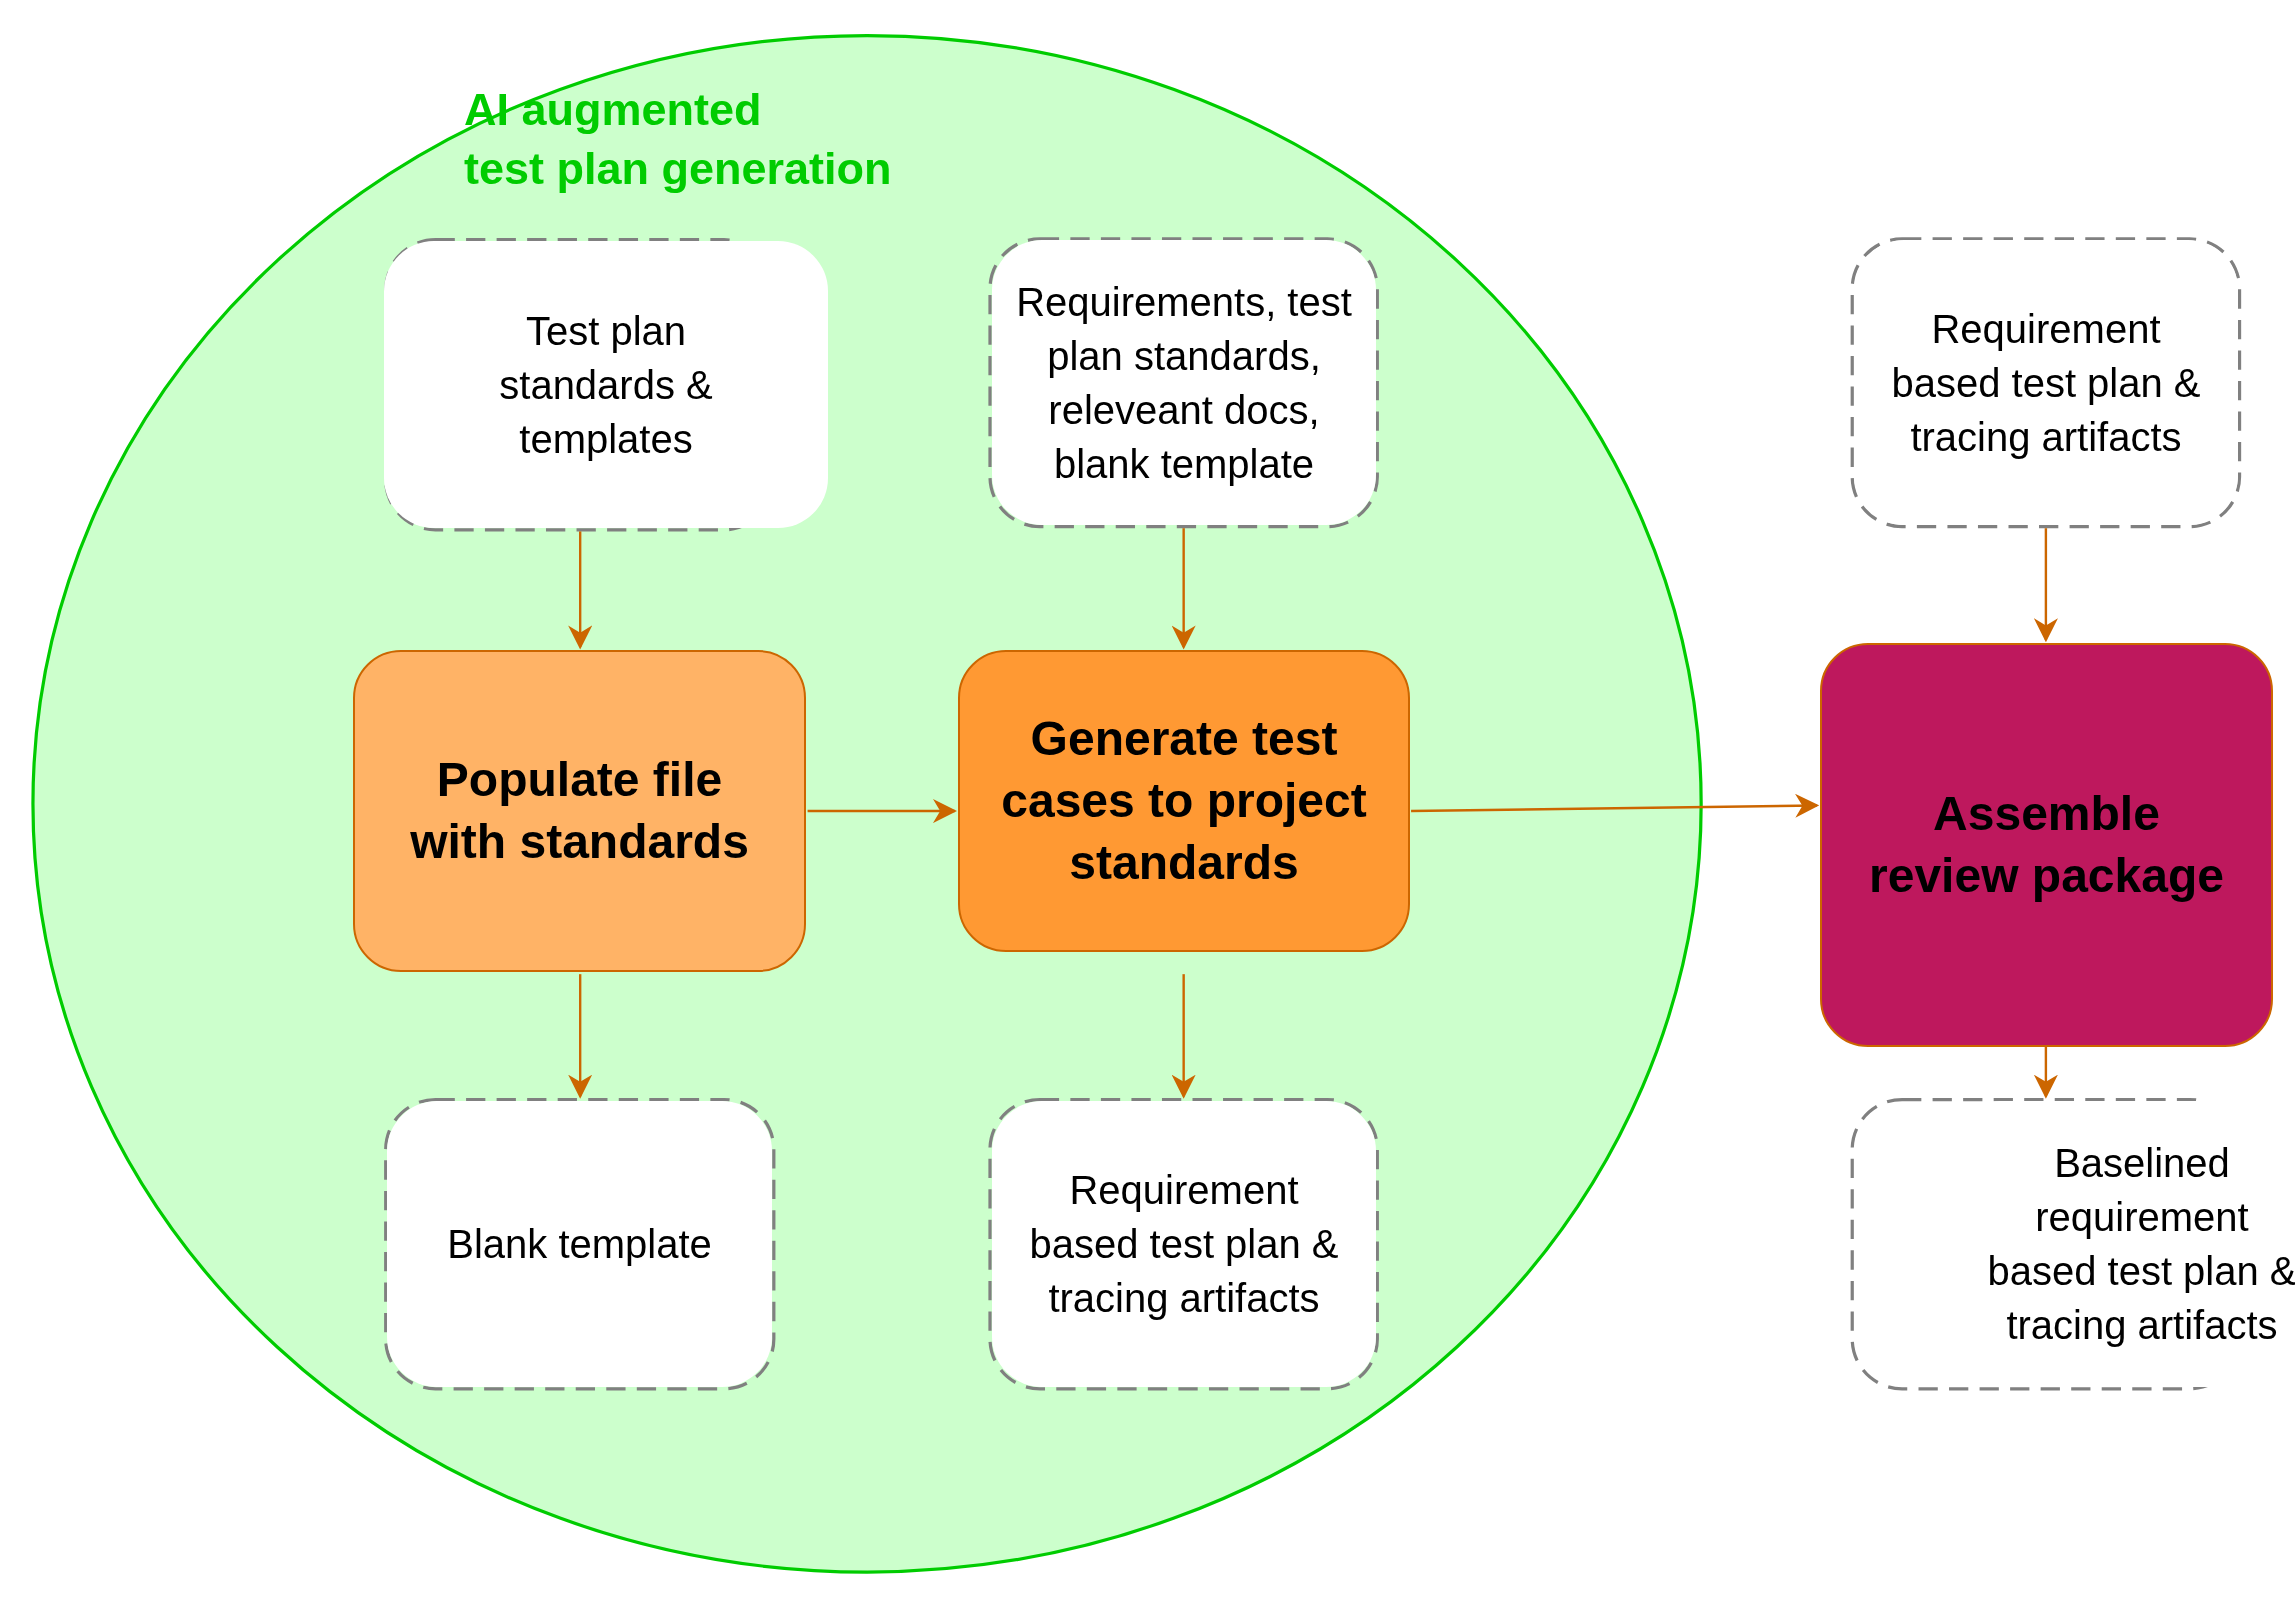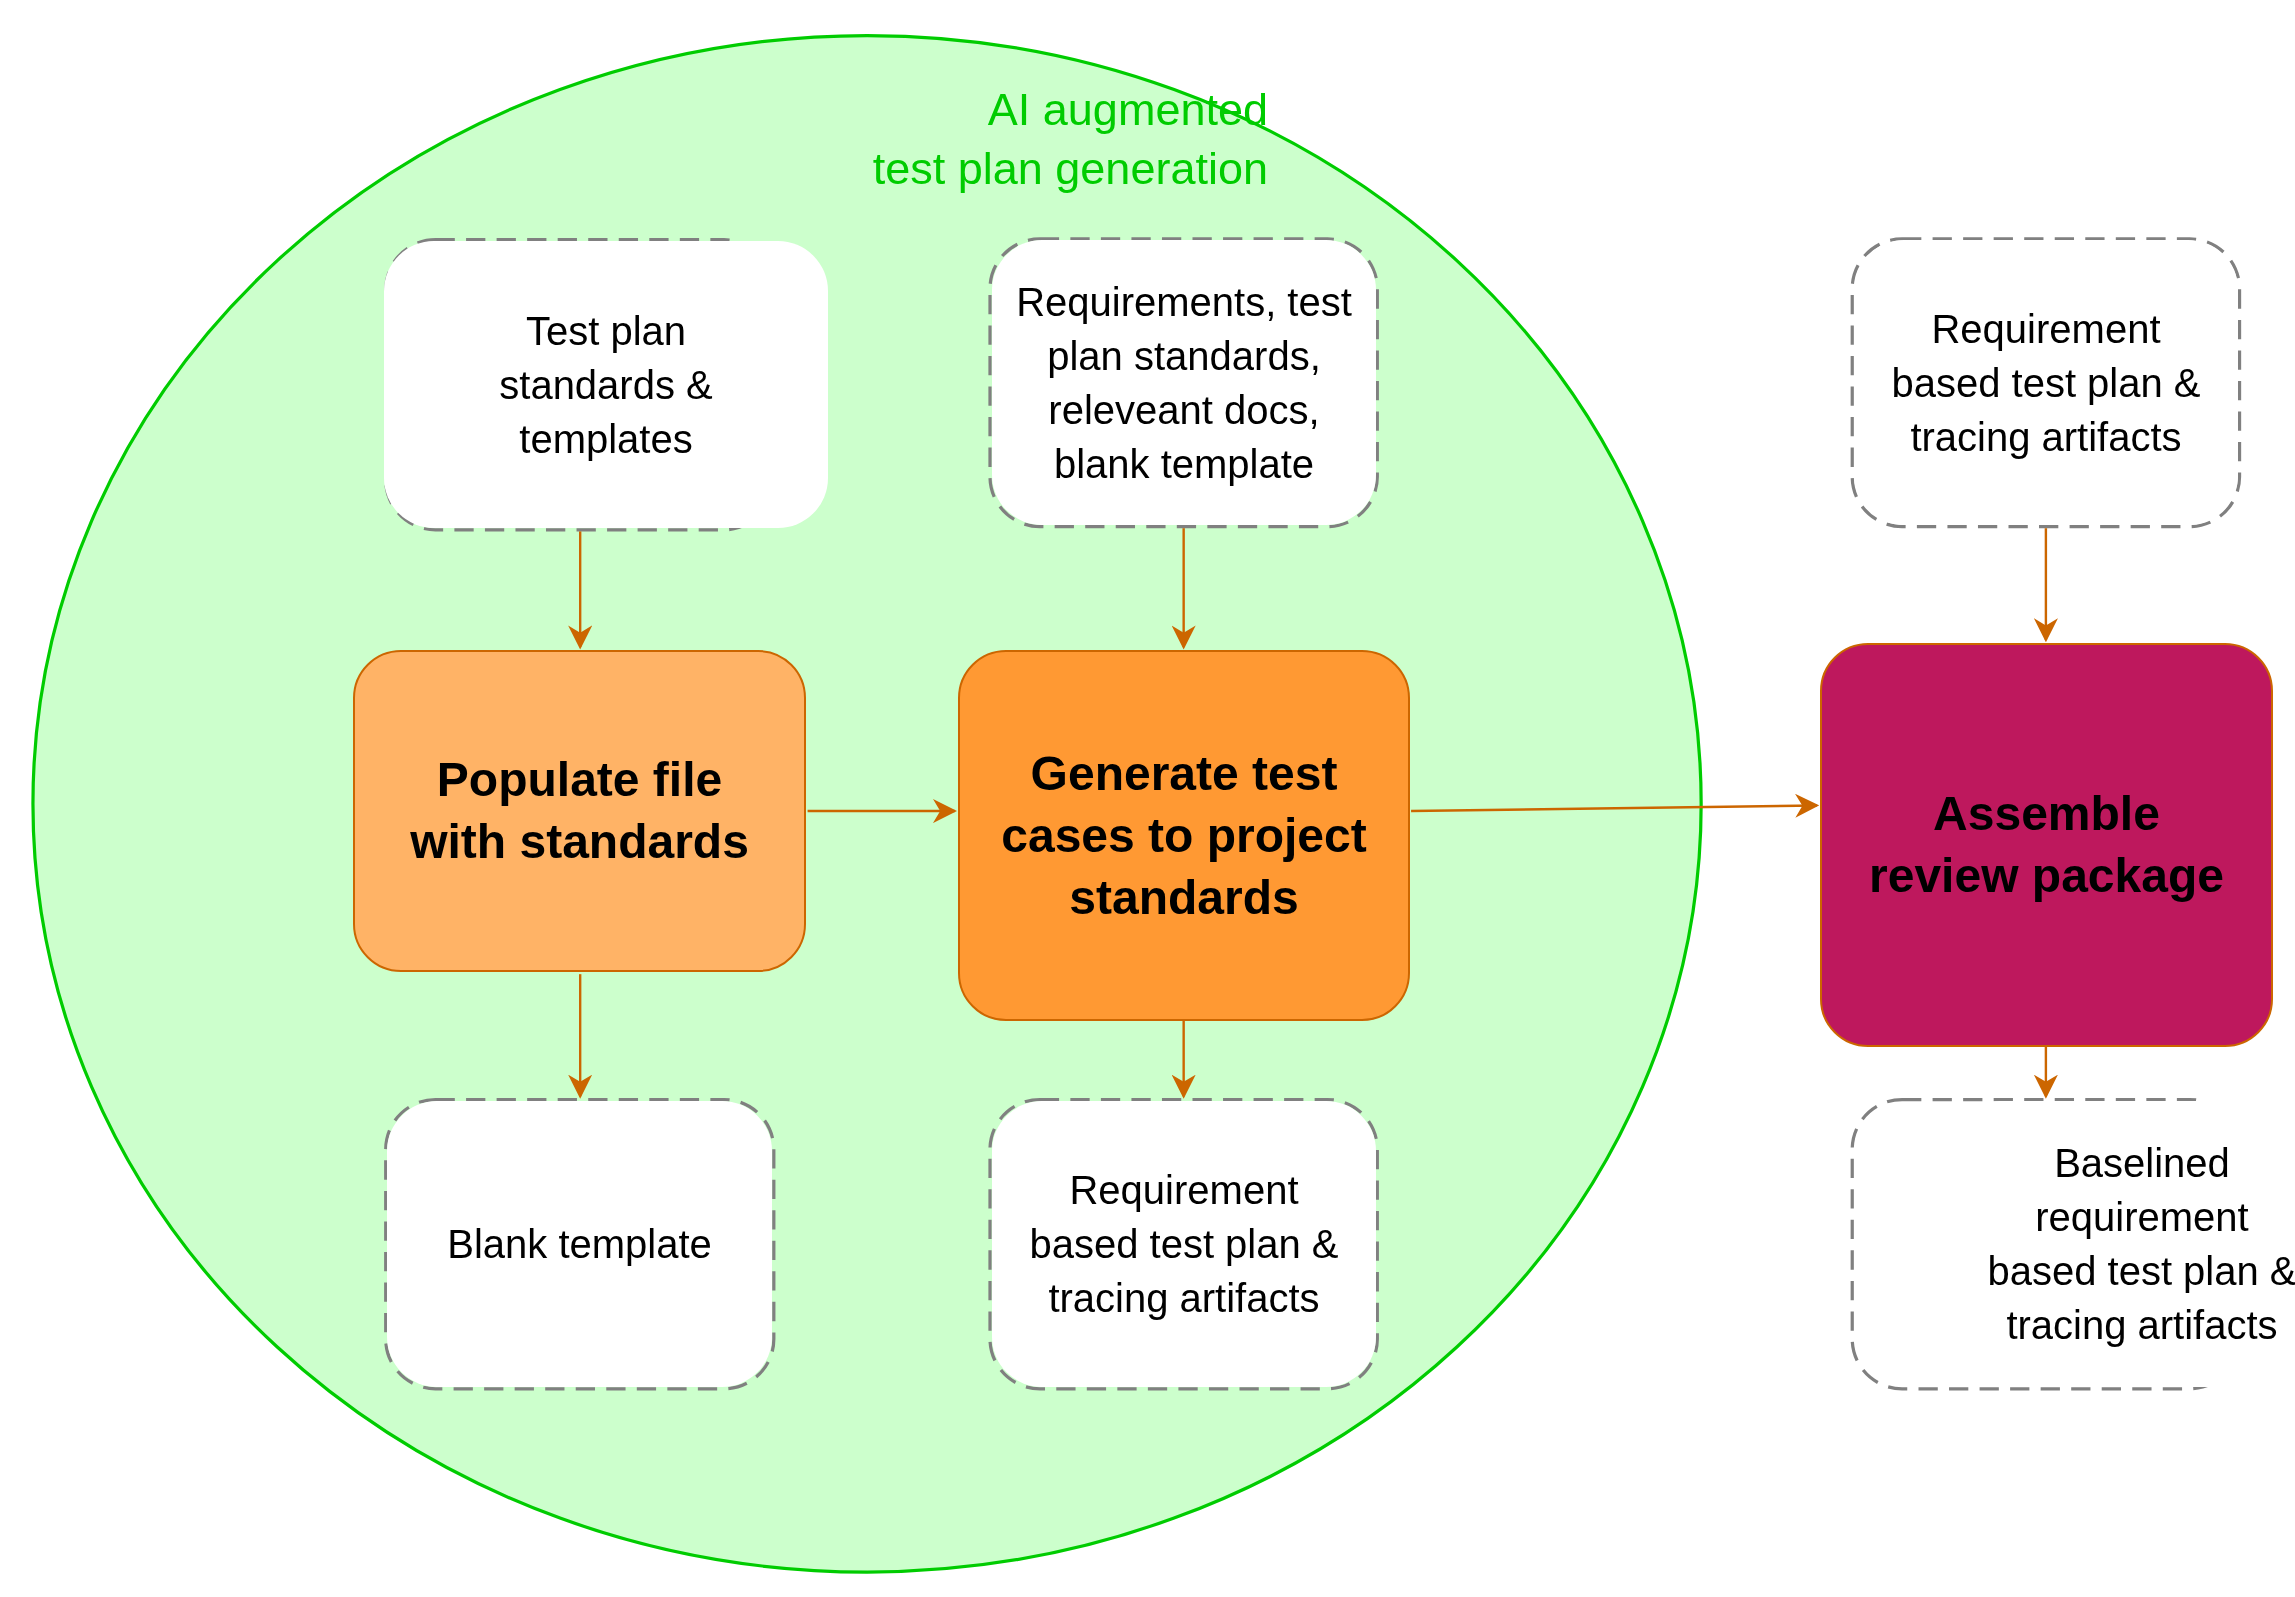--- a/index.html
+++ b/index.html
@@ -3,21 +3,21 @@
 <meta charset="utf-8">
 <style>
   html, body { margin:0; padding:0; background:#ffffff; }
   body { width:2295px; height:1598px; position:relative; overflow:hidden; font-family:"Liberation Sans", sans-serif; }
   svg.canvas { position:absolute; left:0; top:0; }
   .node { position:absolute; box-sizing:border-box; display:flex; align-items:center; justify-content:center; text-align:center; }
   .doc { background:#ffffff; border-radius:50px; }
   .doc .txt { font-size:40px; line-height:54px; color:#000; white-space:pre-line; }
   .proc { border:2.4px solid #CC6600; border-radius:48px; }
   .proc .txt { font-size:48px; line-height:62px; font-weight:bold; color:#000; white-space:pre-line; }
-  .title { position:absolute; left:464px; width:804px; top:80px; text-align:right; color:#00CC00; font-weight:normal; font-size:45px; line-height:59px; white-space:pre-line; }
+  .title { position:absolute; left:464px; width:804px; top:80px; text-align:left; color:#00CC00; font-weight:bold; font-size:45px; line-height:59px; white-space:pre-line; }
 </style>
 </head>
 <body>
 
 <svg class="canvas" width="2295" height="1598" viewBox="0 0 2856 1988">
   <defs>
     <marker id="arr" markerWidth="10" markerHeight="10" refX="9" refY="5" orient="auto" markerUnits="strokeWidth">
       <path d="M0,0 L10,5 L0,10 L3,5 Z" fill="#CC6600"></path>
     </marker>
   </defs>
@@ -61,21 +61,21 @@
 <div class="node doc" style="left:1854px;top:240px;width:384px;height:285px;">
   <span class="txt">Requirement
 based  test plan &amp;
 tracing artifacts</span>
 </div>
 
 <div class="node proc" style="left:353px;top:650px;width:453px;height:322px;background:#FFB366;">
   <span class="txt">Populate file
 with standards</span>
 </div>
-<div class="node proc" style="left:958px;top:650px;width:452px;height:371px;background:#FF9933;">
+<div class="node proc" style="left:958px;top:650px;width:452px;height:302px;background:#FF9933;">
   <span class="txt">Generate test
 cases to project
 standards</span>
 </div>
 <div class="node proc" style="left:1820px;top:643px;width:453px;height:404px;background:#be185d;">
   <span class="txt">Assemble
 review package</span>
 </div>
 
 <div class="node doc" style="left:387px;top:1101px;width:385px;height:286px;">

